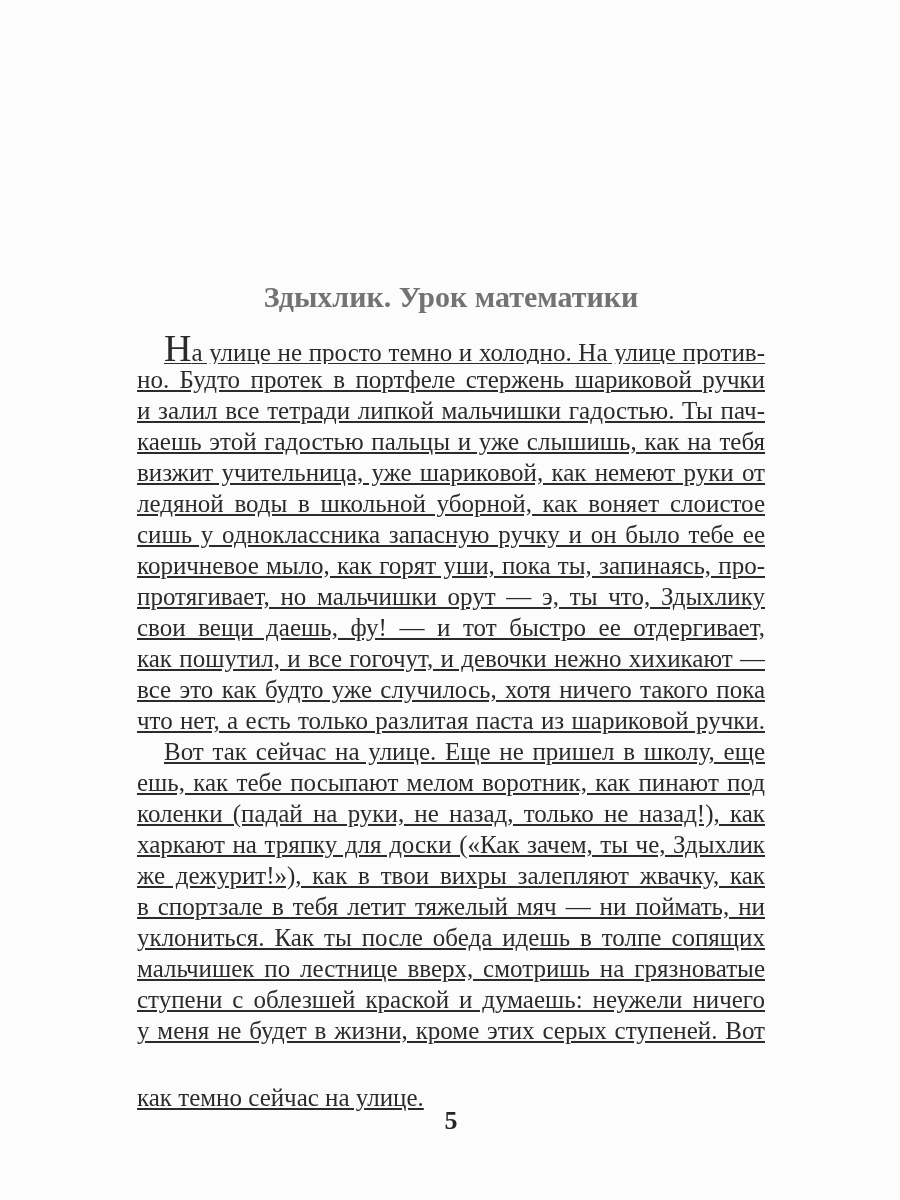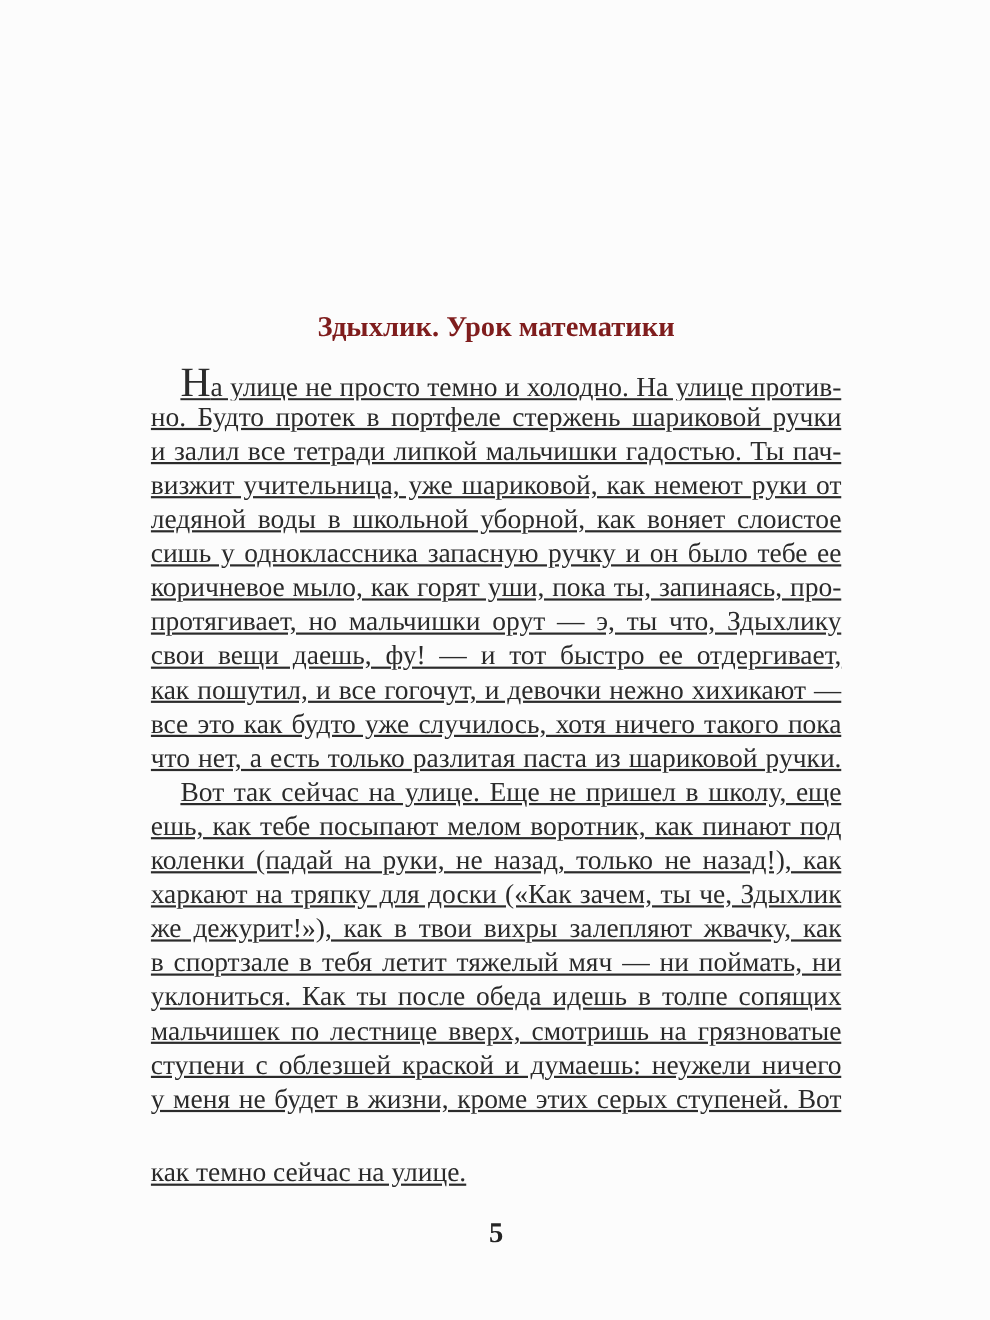--- a/index.html
+++ b/index.html
@@ -12,23 +12,23 @@
     font-family: "Liberation Serif", serif;
     overflow: hidden;
   }
   .chapter-title {
     position: absolute;
     top: 280px;
     left: 137px;
     width: 628px;
     text-align: center;
     font-weight: 700;
-    font-size: 26px;
+    font-size: 30px;
     line-height: 34px;
-    color: #7f1d1d;
+    color: #737373;
   }
   .body-text {
     position: absolute;
     top: 333px;
     left: 137px;
     width: 628px;
     font-size: 25px;
     text-decoration: underline;
   }
   .line {
@@ -66,20 +66,21 @@
 <div class="page">
 
   <div class="chapter-title">Здыхлик. Урок математики</div>
 
   <div class="body-text">
 
     <div>
       <div class="line indent"><span class="initial">Н</span><span>а улице не просто темно и холодно. На улице против-</span></div>
       <div class="line">но. Будто протек в портфеле стержень шариковой ручки</div>
       <div class="line">и залил все тетради липкой мальчишки гадостью. Ты пач-</div>
+      <div class="line">каешь этой гадостью пальцы и уже слышишь, как на тебя</div>
       <div class="line">визжит учительница, уже шариковой, как немеют руки от</div>
       <div class="line">ледяной воды в школьной уборной, как воняет слоистое</div>
       <div class="line">сишь у одноклассника запасную ручку и он было тебе ее</div>
       <div class="line">коричневое мыло, как горят уши, пока ты, запинаясь, про-</div>
       <div class="line">протягивает, но мальчишки орут — э, ты что, Здыхлику</div>
       <div class="line">свои вещи даешь, фу! — и тот быстро ее отдергивает, вроде</div>
       <div class="line">как пошутил, и все гогочут, и девочки нежно хихикают —</div>
       <div class="line">все это как будто уже случилось, хотя ничего такого пока</div>
       <div class="line">что нет, а есть только разлитая паста из шариковой ручки.</div>
     </div>

